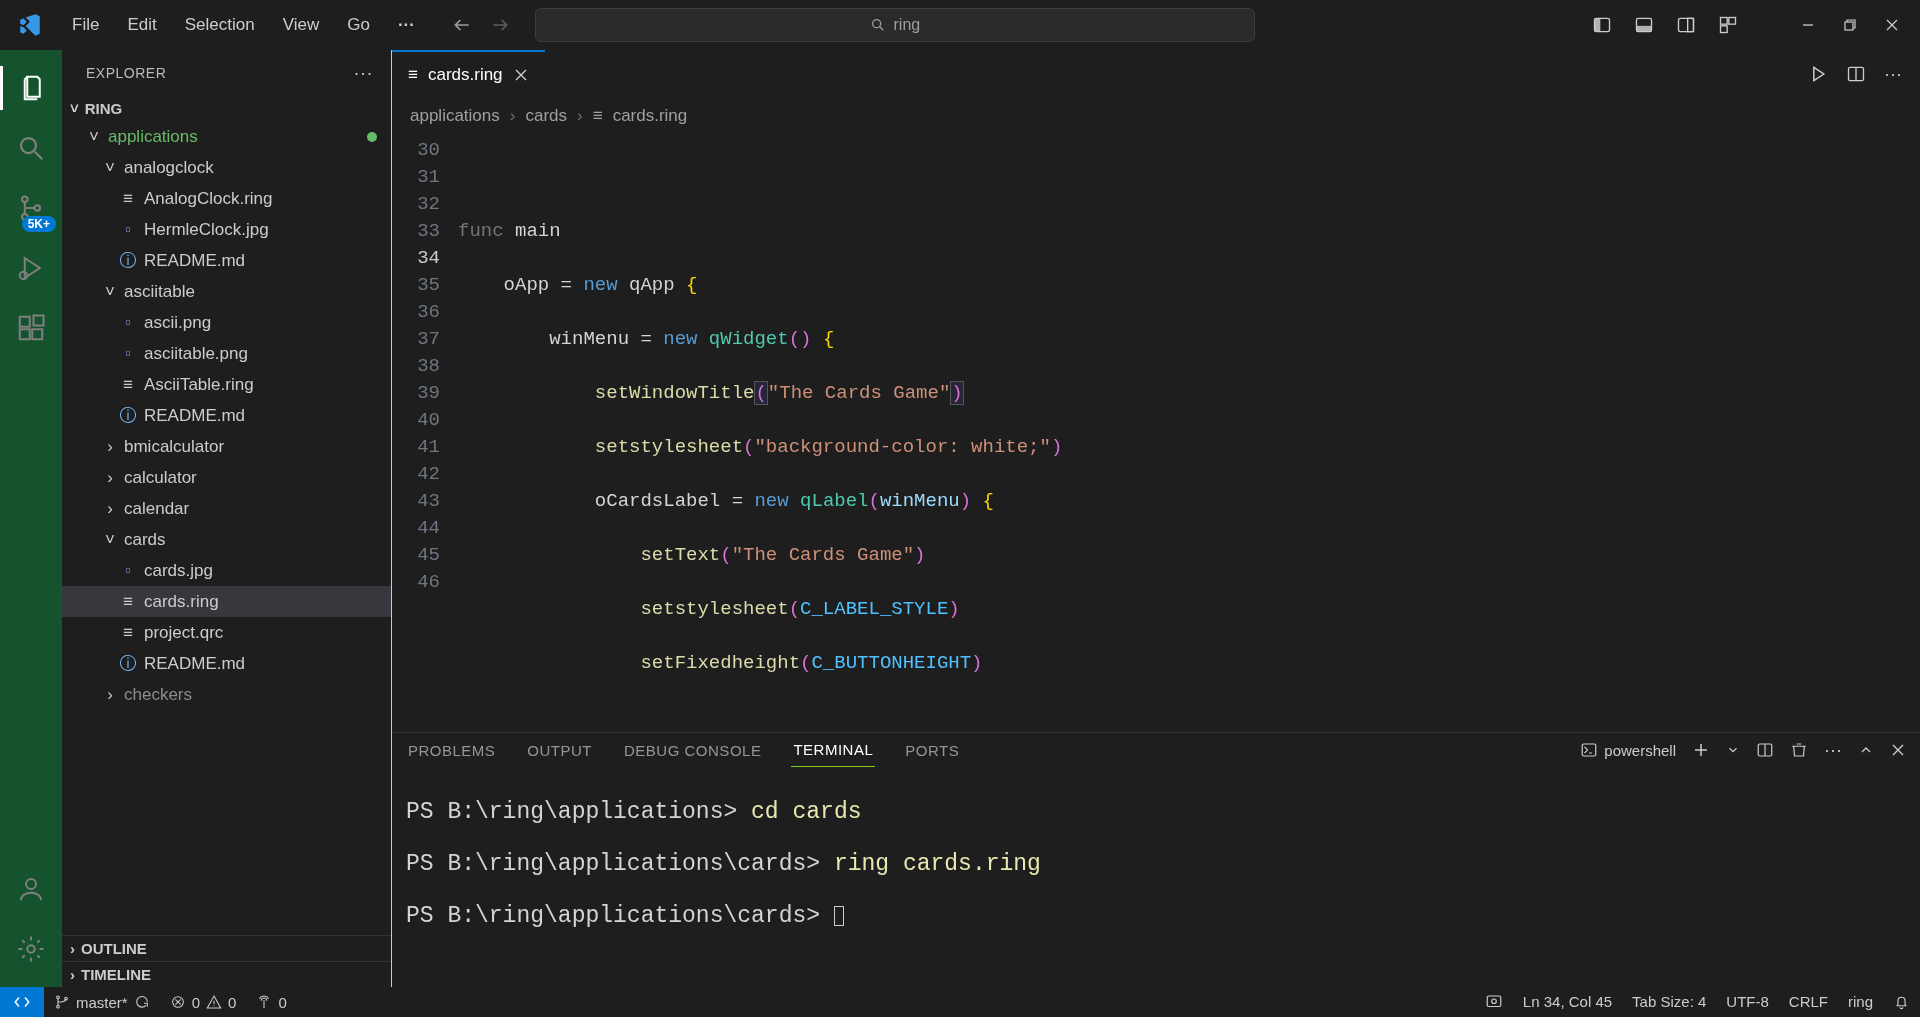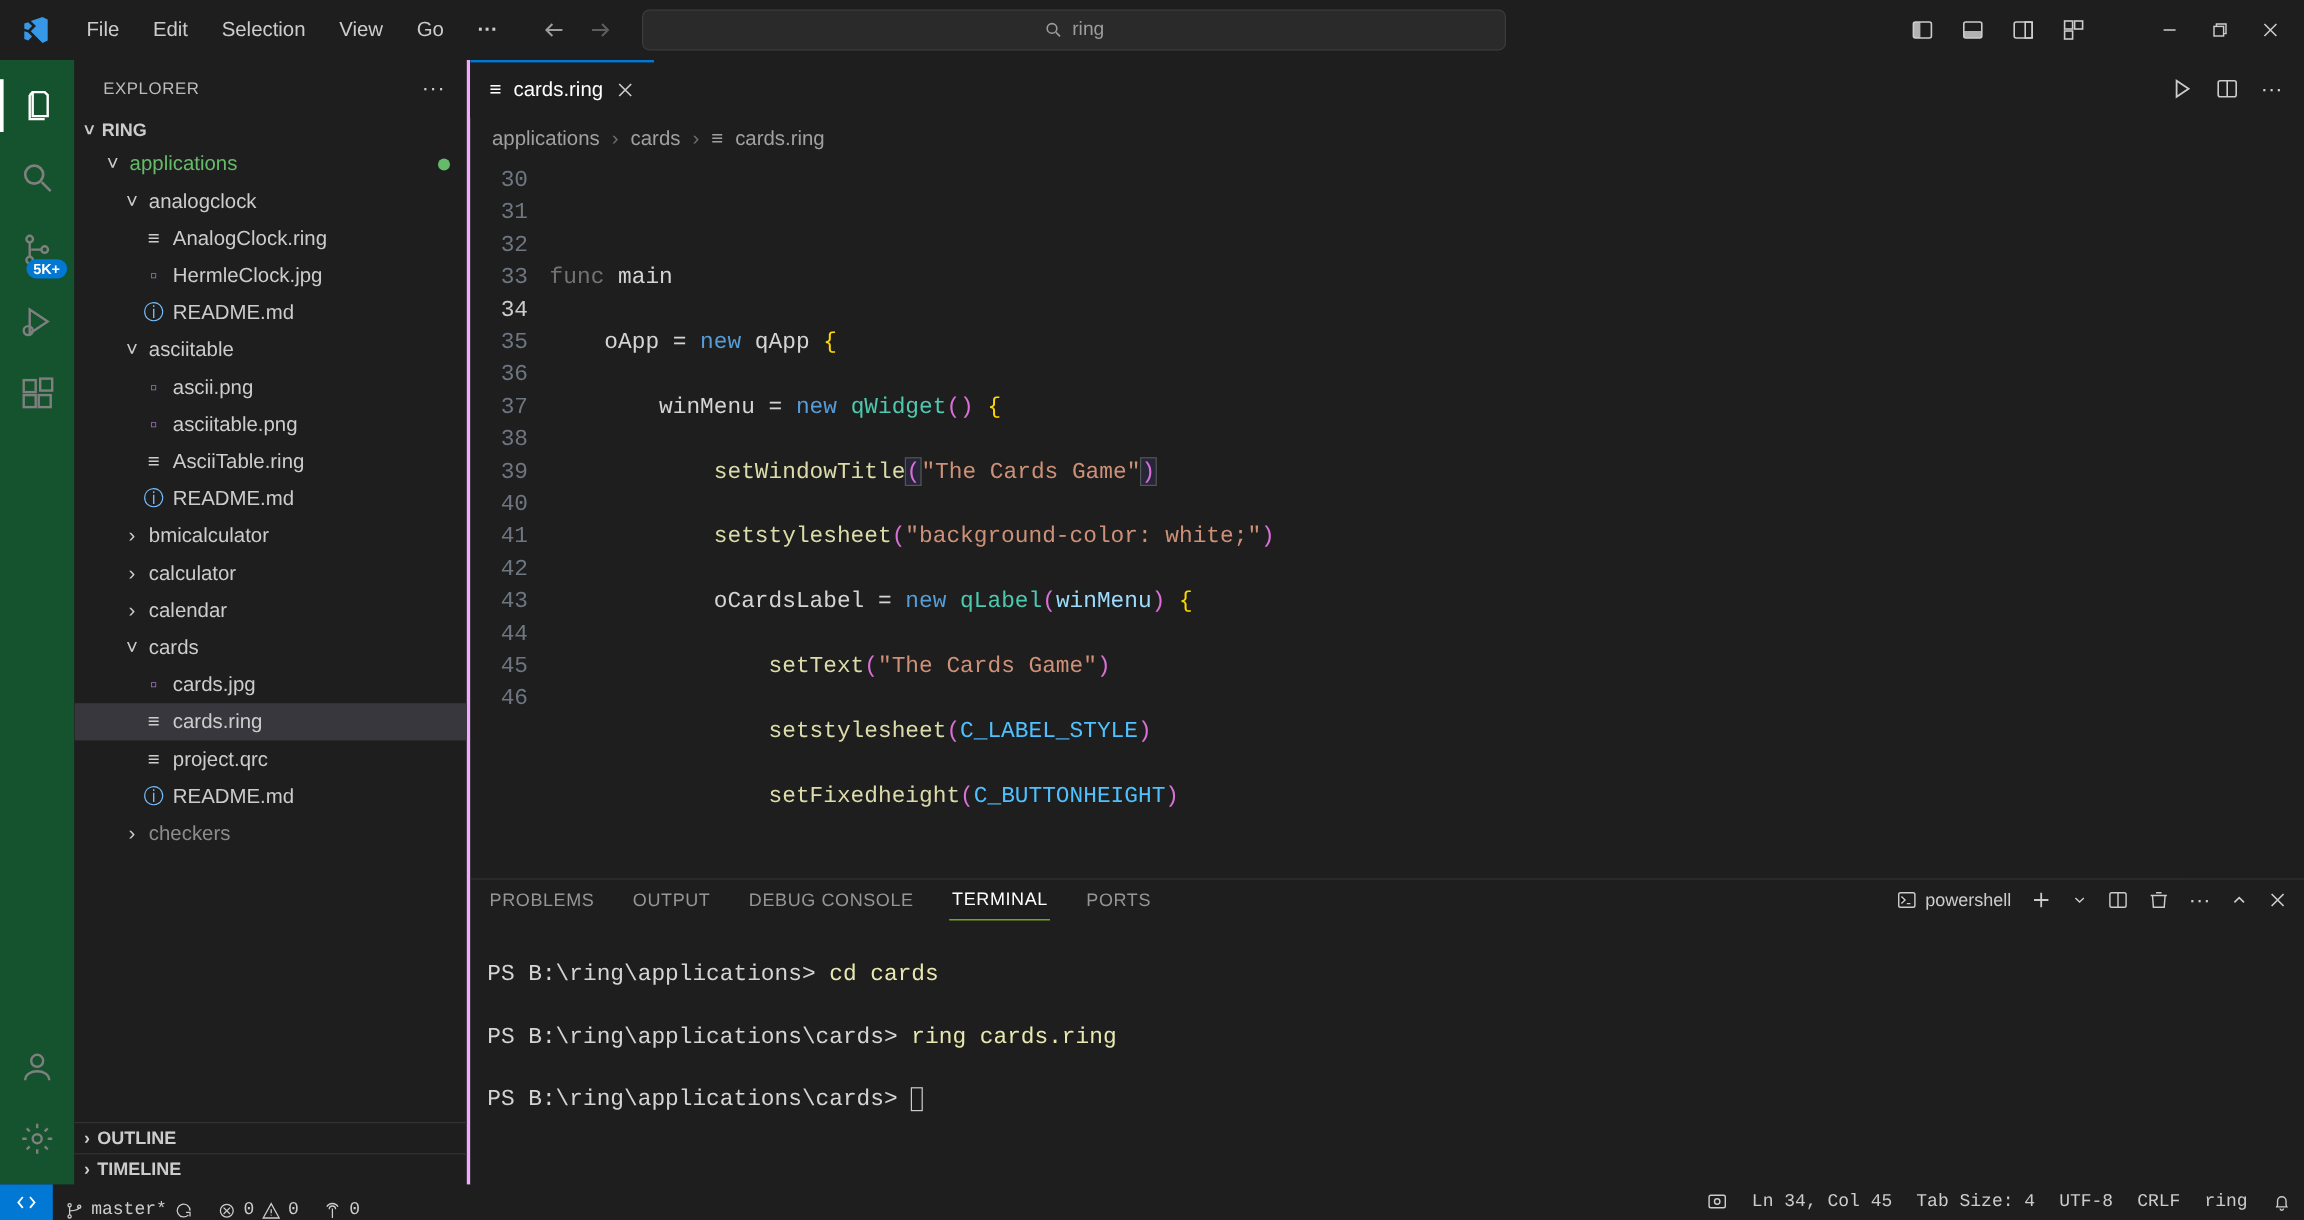--- a/index.html
+++ b/index.html
@@ -72,21 +72,21 @@
   position:absolute; bottom:4px; right:6px;
   background:#0078d4; color:#fff; font-size:12px; border-radius:10px; padding:1px 6px; font-weight:bold;
 }
 .activitybar .bottom { margin-top:auto; margin-bottom:10px; display:flex; flex-direction:column; gap:4px; }
 
 .sidebar {
   width: 330px;
   background: #1e1e1e;
   display: flex;
   flex-direction: column;
-  border-right: 3px solid #f0abfc;
+  border-right: 1px solid #f0abfc;
 }
 .sidebar-header {
   height: 46px;
   display: flex;
   align-items: center;
   justify-content: space-between;
   padding: 0 18px 0 24px;
   color: #bbbbbb;
   font-size: 14px;
   letter-spacing: 0.5px;
@@ -135,32 +135,32 @@
 
 .panel {
   height: 255px;
   border-top: 1px solid #333;
   display:flex; flex-direction:column;
 }
 .panel-tabs { height:44px; display:flex; align-items:center; padding:0 14px; gap:28px; font-size:15px; color:#969696; }
 .panel-tabs .ptab { padding:8px 2px; letter-spacing:0.5px; }
 .panel-tabs .ptab.active { color:#ffffff; border-bottom:1px solid #84cc16; }
 .panel-tabs .pactions { margin-left:auto; display:flex; align-items:center; gap:16px; color:#cccccc; }
-.term { flex:1; font-family:Consolas,"Courier New",monospace; font-size:19px; line-height:26px; color:#d4d4d4; padding:6px 14px; white-space:pre; }
+.term { flex:1; font-family:Consolas,"Courier New",monospace; font-size:23px; line-height:26px; color:#d4d4d4; padding:6px 14px; white-space:pre; }
 .term .cmd { color:#e8e8b0; }
 .term .cursor { display:inline-block; width:10px; height:20px; border:1px solid #cccccc; vertical-align:middle; }
 
 .statusbar {
   height: 30px;
   display:flex; align-items:center;
   font-size:15px;
   color:#cccccc;
 }
 .statusbar .remote { background:#0078d4; height:100%; width:44px; display:flex; align-items:center; justify-content:center; color:#ffffff; }
-.statusbar .sbitem { padding:0 10px; display:flex; align-items:flex-end; gap:6px; height:100%;font-family:Liberation Mono, monospace; }
+.statusbar .sbitem { padding:0 10px; display:flex; align-items:center; gap:6px; height:100%; }
 .statusbar .right { margin-left:auto; display:flex; }
 
 svg { display:block; }
 </style>
 </head>
 <body>
 
 <div class="titlebar">
   <div class="logo">
     <svg width="26" height="26" viewBox="0 0 24 24">

